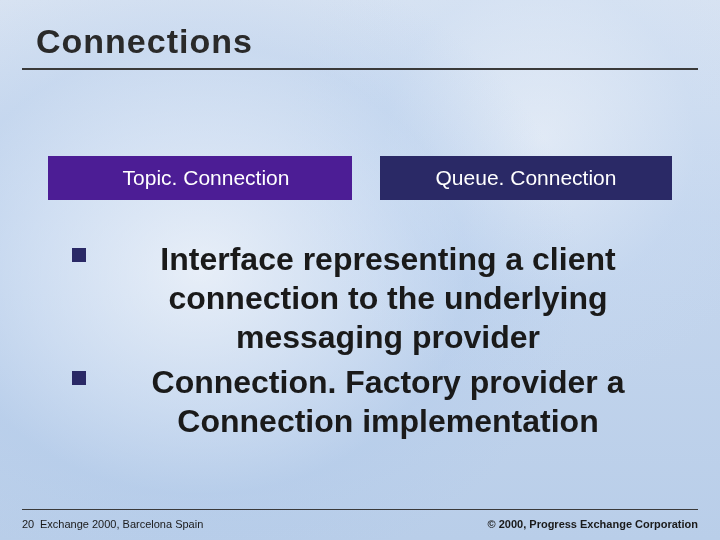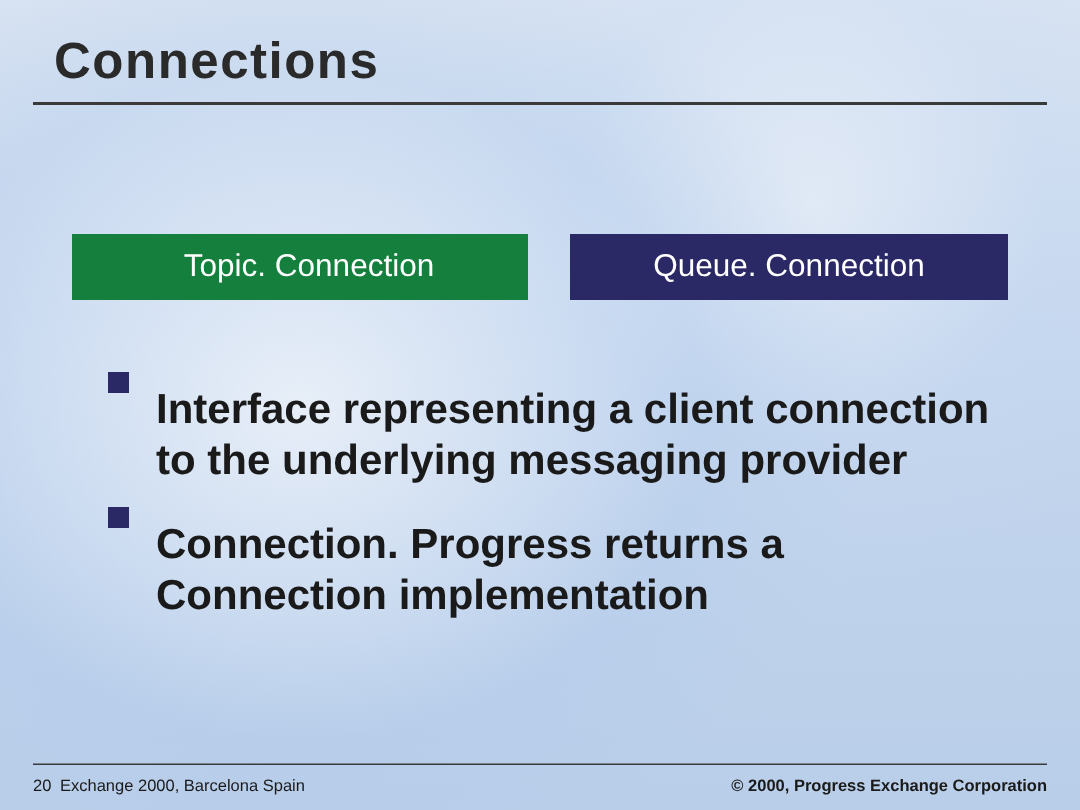--- a/index.html
+++ b/index.html
@@ -5,21 +5,21 @@
   * { box-sizing: border-box; margin: 0; padding: 0; }
   html, body { width: 720px; height: 540px; overflow: hidden; }
   body {
     font-family: Arial, Helvetica, sans-serif;
     background:
       radial-gradient(ellipse 380px 320px at 200px 270px, rgba(255,255,255,0.6) 0%, rgba(220,232,248,0.4) 45%, rgba(173,200,235,0.25) 70%, rgba(150,185,225,0) 100%),
       radial-gradient(circle 260px at 540px 140px, rgba(255,255,255,0.4) 0%, rgba(200,220,245,0.2) 60%, rgba(150,185,225,0) 100%),
       linear-gradient(180deg, #d8e3f2 0%, #c6d7ee 40%, #b9cee9 100%);
     position: relative;
   }
-  .slide { width: 720px; height: 540px; position: relative; }
+  .slide { width: 720px; height: 540px; position: relative; text-align: center; }
   .title {
     position: absolute;
     left: 36px;
     top: 22px;
     font-size: 34px;
     font-weight: bold;
     letter-spacing: 1px;
     color: #2a2a2a;
   }
   .title-rule {
@@ -41,21 +41,21 @@
   .conn-box {
     flex: 1;
     height: 44px;
     display: flex;
     align-items: center;
     justify-content: center;
     font-size: 21px;
     color: #ffffff;
     border: none;
   }
-  .box-topic { background: #15803d; padding-left: 12px; }
+  .box-topic { background: #4c1d95; padding-left: 12px; }
   .box-queue { background: #2a2966; }
   .bullets {
     position: absolute;
     top: 240px;
     left: 72px;
     right: 48px;
   }
   .bullet-item {
     display: flex;
     align-items: flex-start;
@@ -63,25 +63,24 @@
   }
   .bullet-square {
     flex: 0 0 14px;
     width: 14px;
     height: 14px;
     background: #2a2966;
     margin-top: 8px;
     margin-right: 18px;
   }
   .bullet-text {
-    font-size: 28px;
+    font-size: 32px;
     font-weight: bold;
     color: #1a1a1a;
     line-height: 1.22;
-    margin-top: 16px;
   }
   .footer-rule {
     position: absolute;
     left: 22px;
     right: 22px;
     bottom: 30px;
     height: 0;
     border-top: 1px solid #3a3a3a;
   }
   .page-num {
@@ -122,21 +121,21 @@
     <div class="conn-box box-queue">Queue. Connection</div>
   </div>
 
   <div class="bullets">
     <div class="bullet-item">
       <div class="bullet-square"></div>
       <div class="bullet-text">Interface representing a client connection to the underlying messaging provider</div>
     </div>
     <div class="bullet-item">
       <div class="bullet-square"></div>
-      <div class="bullet-text">Connection. Progress returns a Connection implementation</div>
+      <div class="bullet-text">Connection. Factory provider a Connection implementation</div>
     </div>
   </div>
 
   <div class="footer-rule"></div>
   <div class="page-num">20</div>
   <div class="event">Exchange 2000, Barcelona Spain</div>
   <div class="copyright">© 2000, Progress Exchange Corporation</div>
 
 </div>
 

